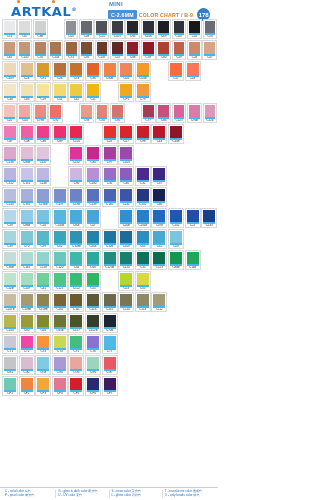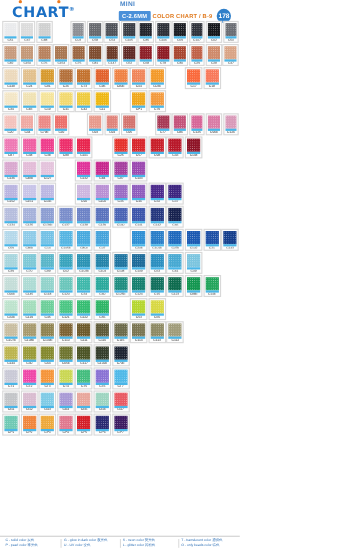--- a/index.html
+++ b/index.html
@@ -86,21 +86,21 @@
 </style>
 </head>
 <body>
 
 <div class="page">
 
   <div class="header">
     <div class="logo">
       <span class="dot"></span>
       <span class="dot2"></span>
-      <span>CHART</span><span class="reg">®</span>
+      <span>ARTKAL</span><span class="reg">®</span>
     </div>
 
     <div class="hdr-right">
       <div class="mini">MINI</div>
       <div class="hdr-bar">
         <span class="chip-size">C-2.6MM</span>
         <span class="chart-label">COLOR CHART / B-9</span>
         <span class="count-badge">178</span>
       </div>
     </div>

